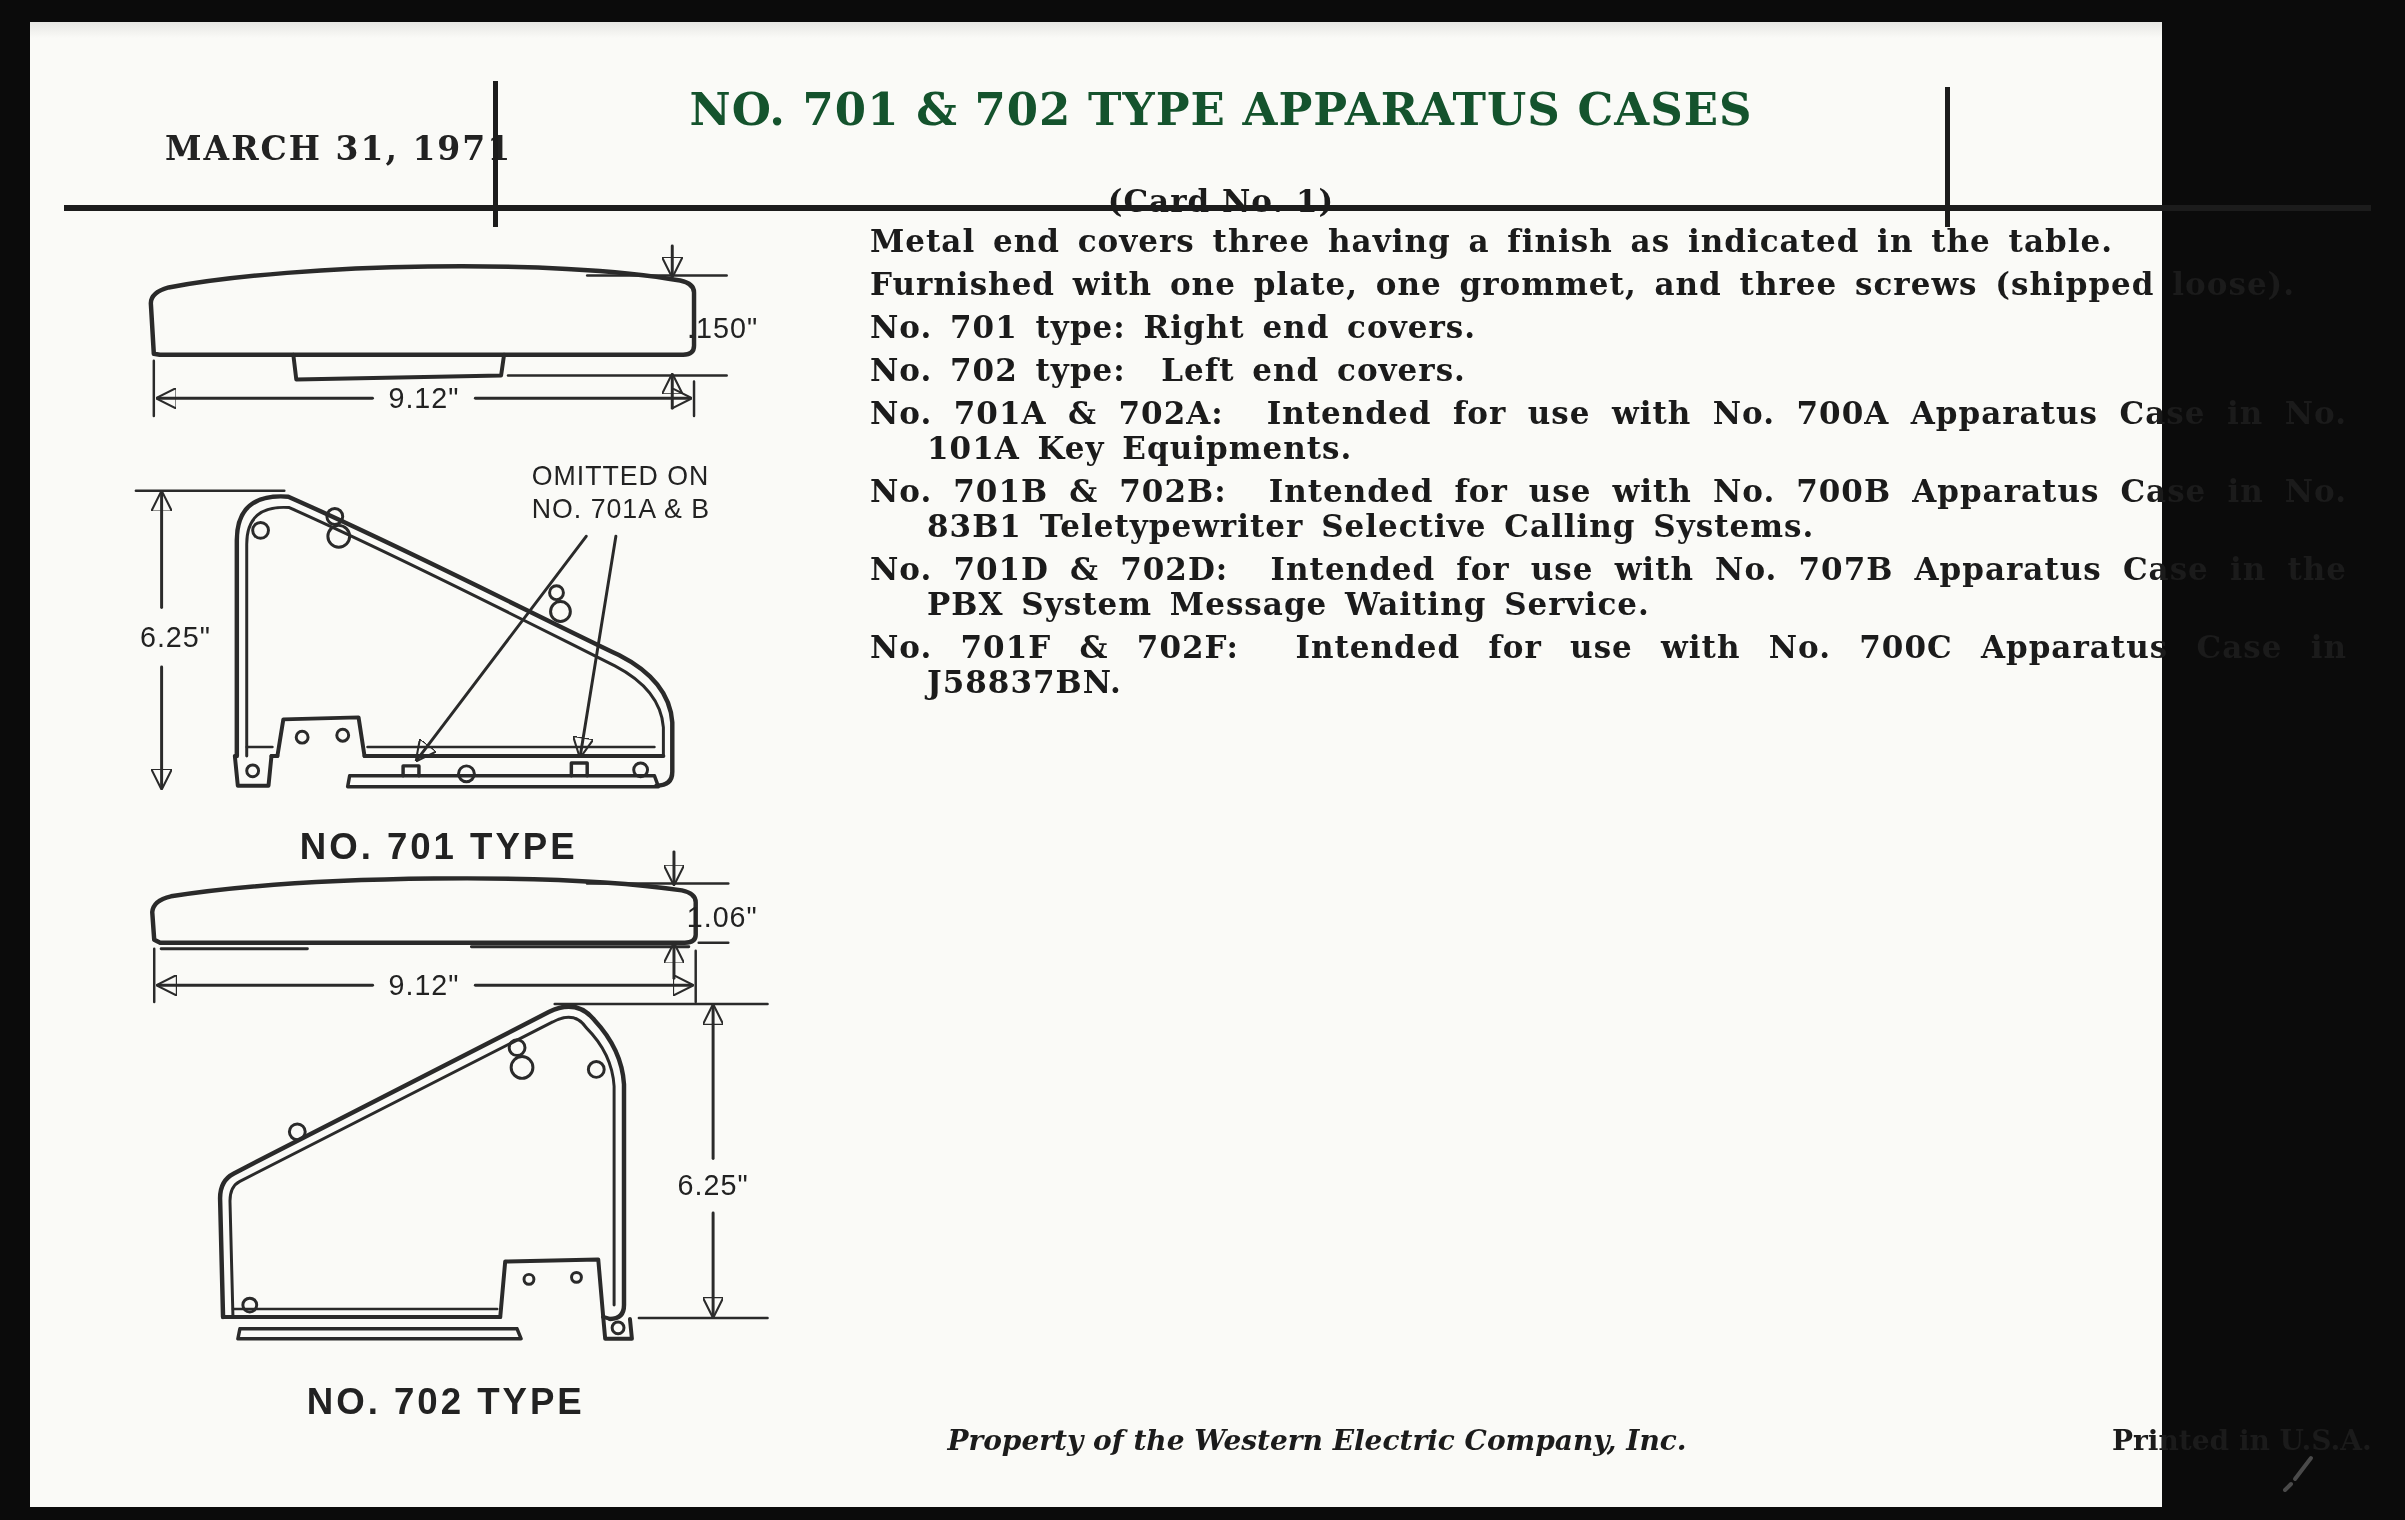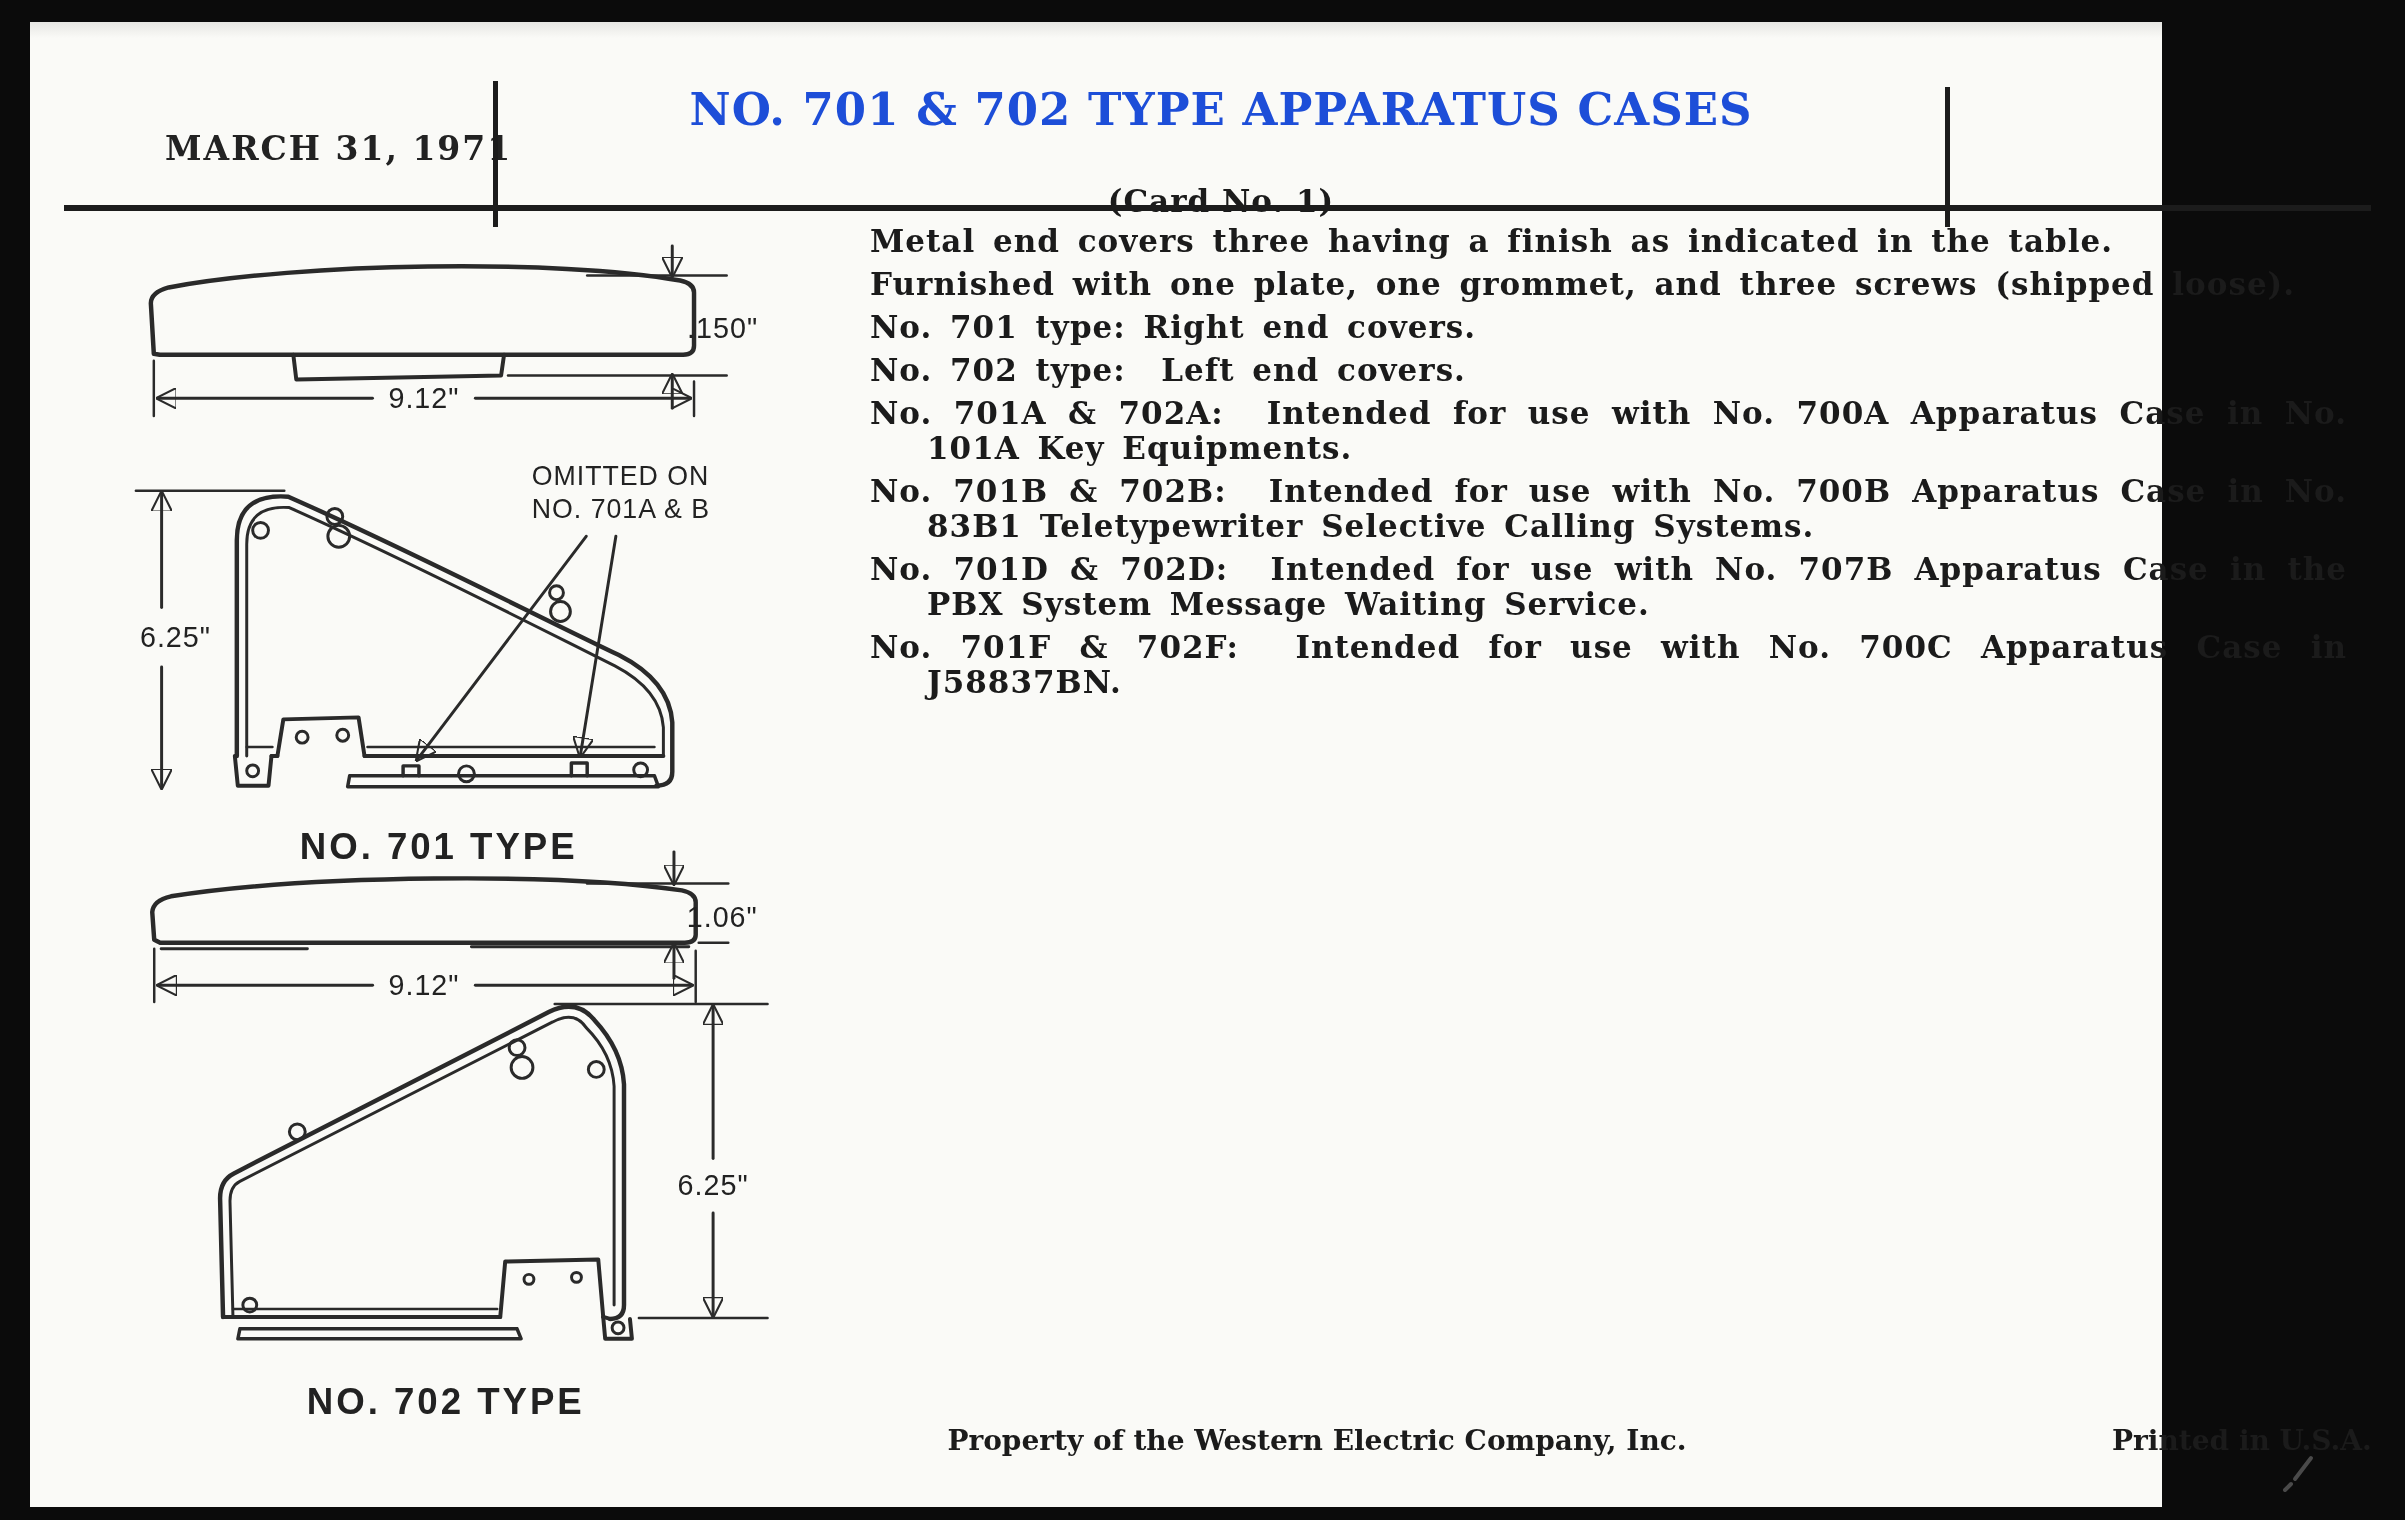--- a/index.html
+++ b/index.html
@@ -21,21 +21,21 @@
   .date {
     position: absolute; left: 135px; top: 107px;
     font-size: 33px; font-weight: 700; letter-spacing: 2px; color: #222;
   }
   .vdiv { position: absolute; width: 5px; background: #1c1c1c; }
   .vdiv.left  { left: 463px;  top: 59px; height: 146px; }
   .vdiv.right { left: 1915px; top: 65px; height: 140px; }
   .title {
     position: absolute; left: 468px; top: 61px; width: 1446px; margin: 0;
     text-align: center; font-size: 45px; font-weight: 700;
-    letter-spacing: 1px; color: #1d4ed8; white-space: nowrap;
+    letter-spacing: 1px; color: #14532d; white-space: nowrap;
   }
   .cardno {
     position: absolute; left: 468px; top: 149px; width: 1446px;
     text-align: center; font-size: 31px; font-weight: 700; letter-spacing: 1px; margin-top: 12px;
   }
   .hrule { position: absolute; left: 34px; top: 183px; width: 2307px; height: 6px; background: #1c1c1c; }
   
   .content { position: absolute; left: 840px; top: 202px; width: 1477px; }
   .content p {
     margin: 0 0 8px; font-size: 31px; line-height: 35px; font-weight: 700;
@@ -50,21 +50,21 @@
   .dim  { font: 29px "Liberation Sans", sans-serif; letter-spacing: 1px; }
   .note { font: 27px "Liberation Sans", sans-serif; letter-spacing: 1px; }
   .cap  { font: 600 37px "Liberation Sans", sans-serif; letter-spacing: 3px; }
   #fig1 { left: 107px; top: 214px; }
   #fig2 { left: 94px;  top: 419px; }
   #fig3 { left: 107px; top: 818px; }
   #fig4 { left: 99px; top: 968px; }
   
   .footer-property {
     position: absolute; left: 1287px; top: 1402px; transform: translateX(-50%);
-    font-size: 28px; font-weight: 700; white-space: nowrap;
+    font-size: 28px; font-weight: 700; white-space: nowrap; font-style: italic;
   }
   .footer-printed {
     position: absolute; left: 2082px; top: 1402px;
     font-size: 28px; font-weight: 700; white-space: nowrap; text-align: center;
   }
   .pen-mark { position: absolute; left: 2247px; top: 1426px; }
   .pen-mark line { stroke: #4a4a4a; stroke-width: 4; stroke-linecap: round; }
 </style>
 </head>
 <body>

